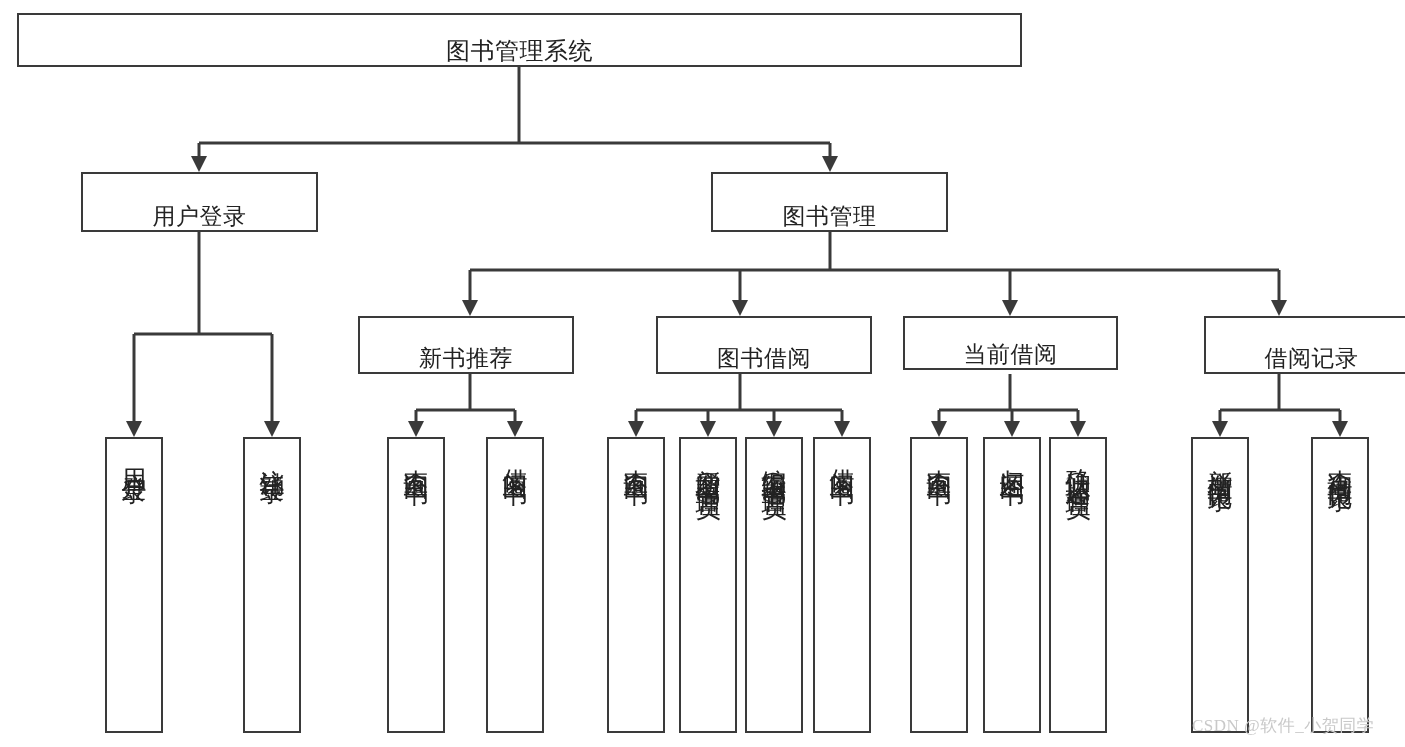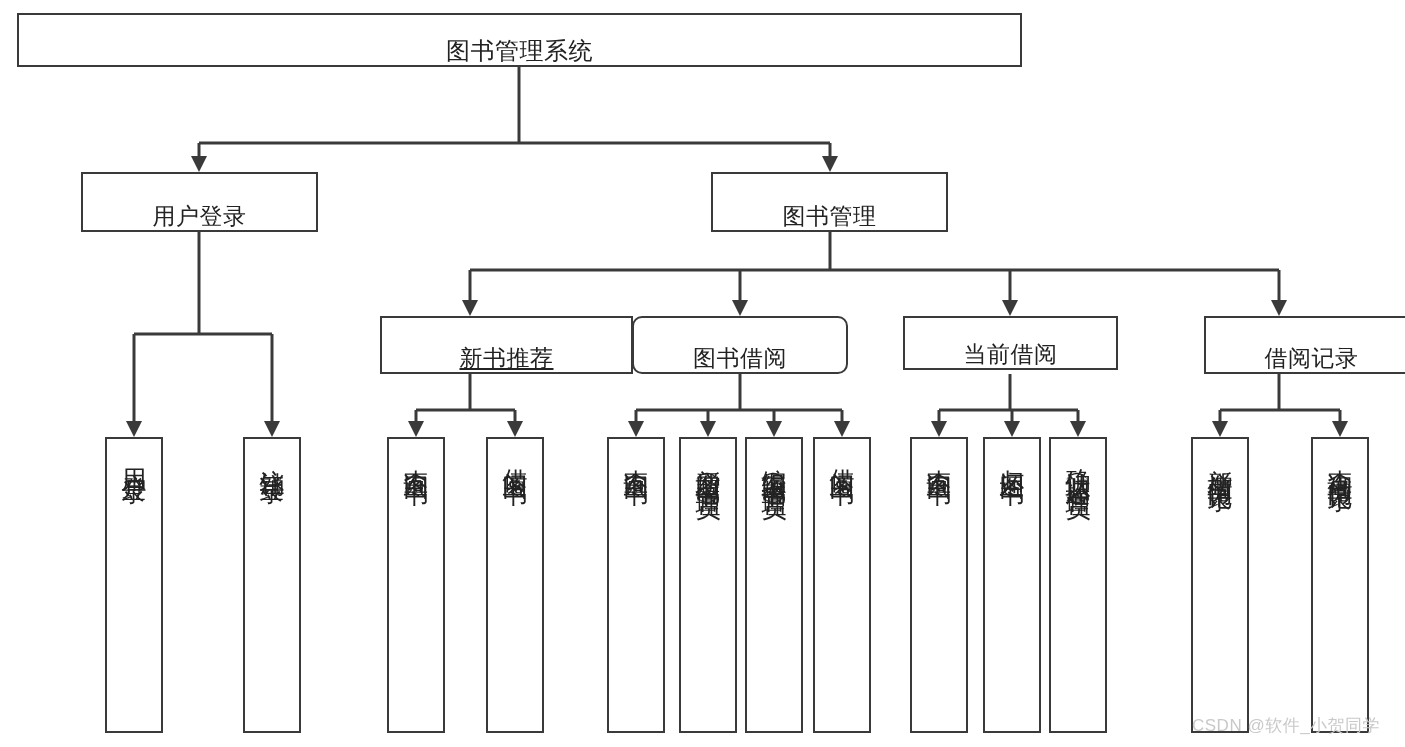--- a/index.html
+++ b/index.html
@@ -63,21 +63,21 @@
     display: block;
   }
   .watermark {
     position: absolute;
     left: 1192px;
     top: 714px;
     font-size: 17px;
     color: #c9c9c9;
     white-space: nowrap;
     letter-spacing: 0.5px;
-    font-family: Liberation Sans, sans-serif;
+    font-family: Liberation Serif, serif;
   }
 </style>
 </head>
 <body>
 
 <div id="canvas">
 
   <svg class="wires" viewBox="0 0 1405 747" xmlns="http://www.w3.org/2000/svg">
     <defs>
       <marker id="arrow" viewBox="0 0 12 14" refX="6" refY="13" markerWidth="12" markerHeight="14" orient="auto-start-reverse" markerUnits="userSpaceOnUse">
@@ -156,24 +156,24 @@
     <span class="lbl">图书管理系统</span>
   </div>
 
   <div class="node horiz" style="left:81px; top:172px; width:237px; height:60px;">
     <span class="lbl">用户登录</span>
   </div>
   <div class="node horiz" style="left:711px; top:172px; width:237px; height:60px;">
     <span class="lbl">图书管理</span>
   </div>
 
-  <div class="node horiz" style="left:380px; top:316px; width:253px; height:58px;text-decoration:underline;">
+  <div class="node horiz" style="left:358px; top:316px; width:216px; height:58px;">
     <span class="lbl">新书推荐</span>
   </div>
-  <div class="node horiz" style="left:632px; top:316px; width:216px; height:58px;border-radius:10px;">
+  <div class="node horiz" style="left:656px; top:316px; width:216px; height:58px;">
     <span class="lbl">图书借阅</span>
   </div>
   <div class="node horiz" style="left:903px; top:316px; width:215px; height:54px;">
     <span class="lbl">当前借阅</span>
   </div>
   <div class="node horiz" style="left:1172px; top:316px; width:215px; height:58px;margin-left:32px;">
     <span class="lbl">借阅记录</span>
   </div>
 
   <div class="node vert" style="left:105px; top:437px; width:58px; height:296px;">

